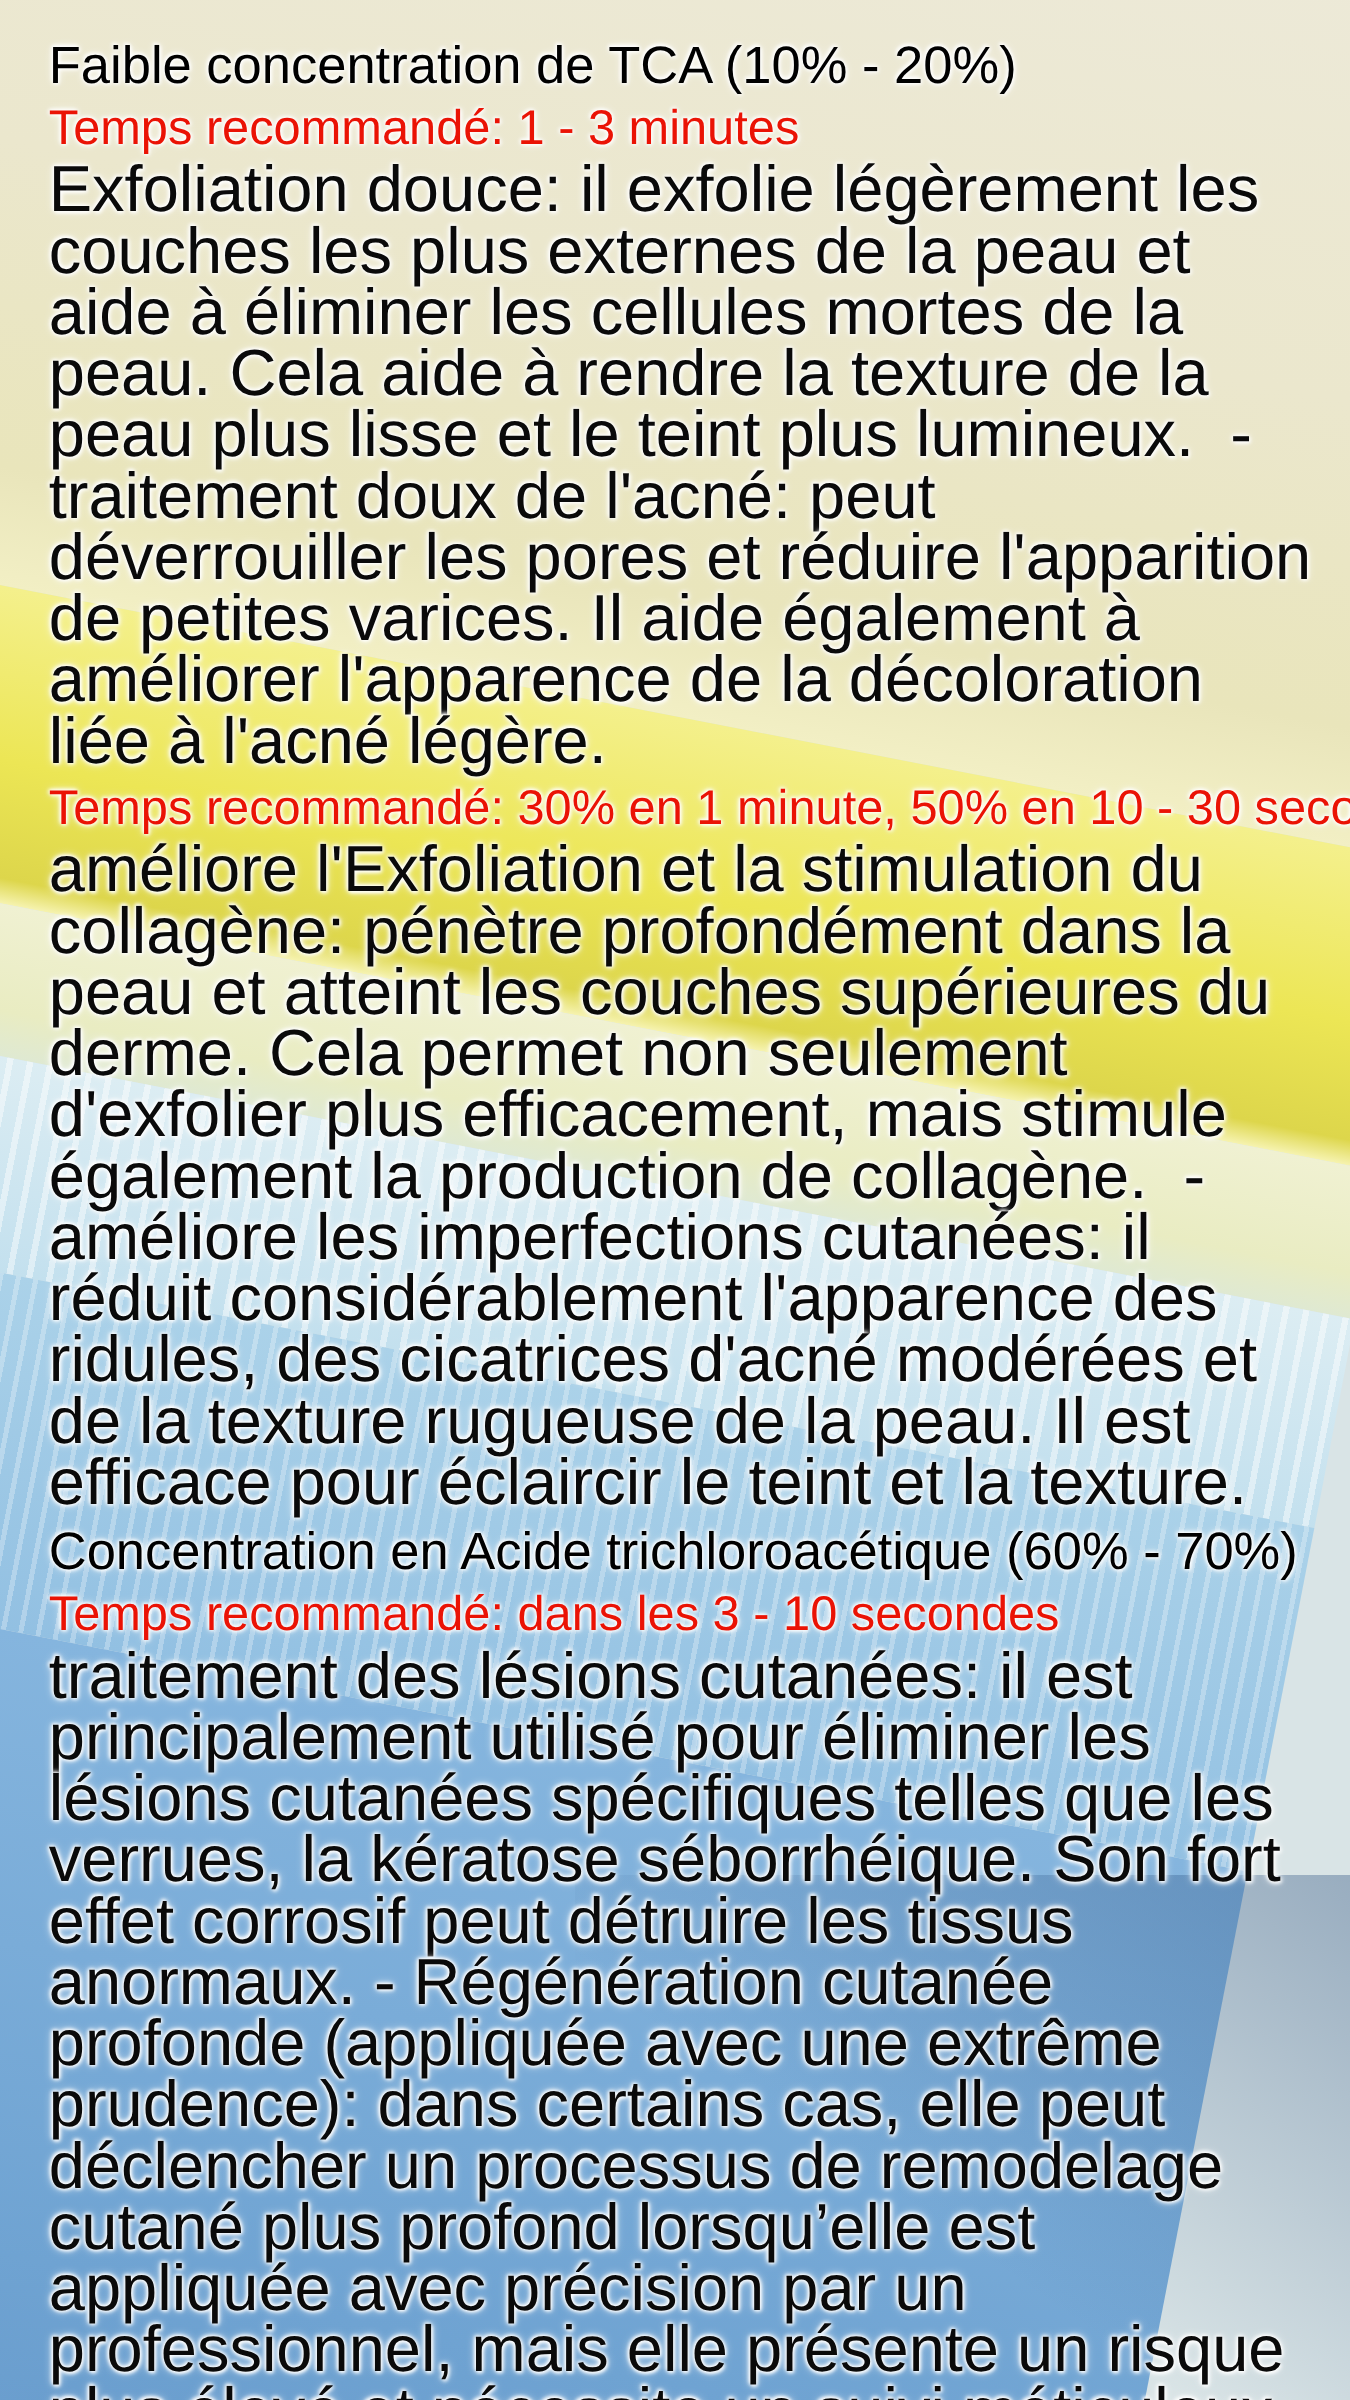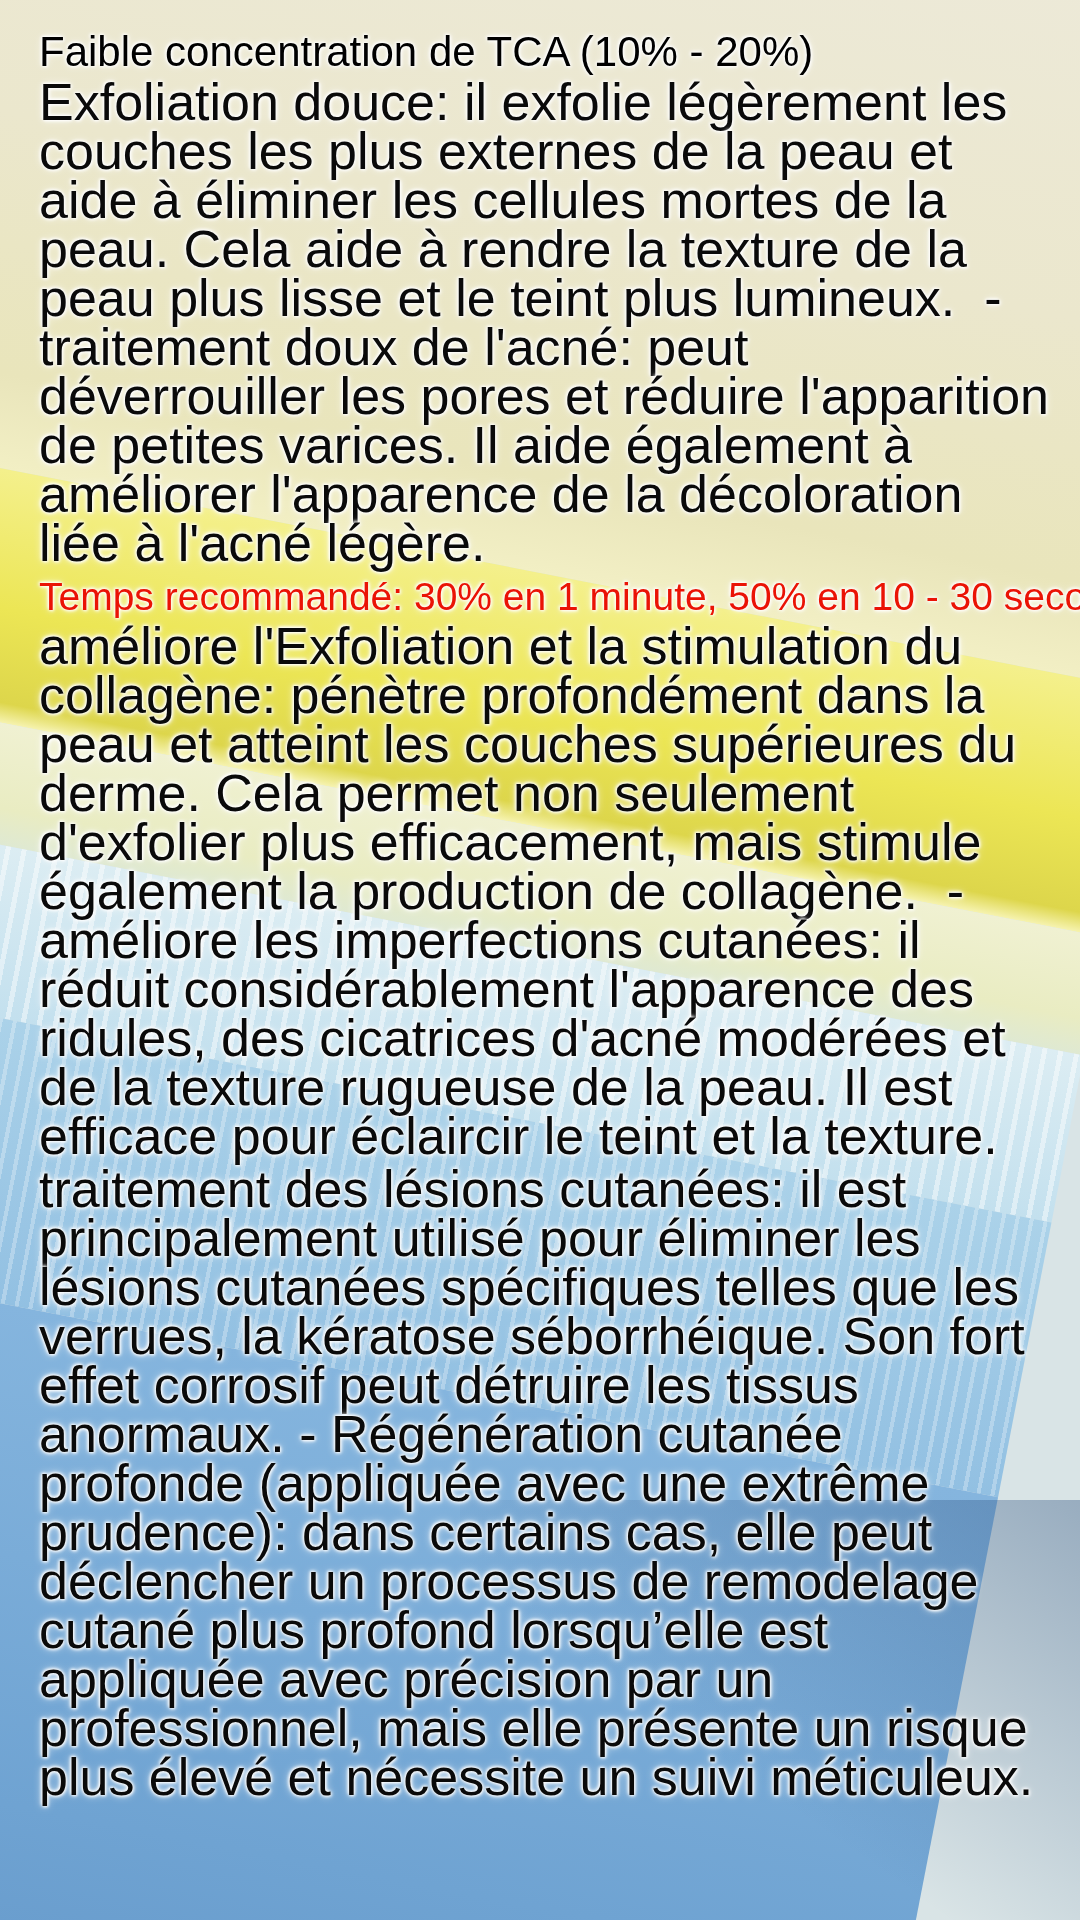--- a/index.html
+++ b/index.html
@@ -107,26 +107,29 @@
     <div class="band band-pages"></div>
     <div class="band band-midblue"></div>
     <div class="band band-deepblue"></div>
   </div>
   <div class="bg-corner-shade"></div>
 
   <div class="content">
 
     <div class="section">
       <h2 class="heading glow">Faible concentration de TCA (10% - 20%)</h2>
+      <p class="time glow">Temps recommandé: 1 - 3 minutes</p>
       <p class="body-text glow">Exfoliation douce: il exfolie légèrement les couches les plus externes de la peau et aide à éliminer les cellules mortes de la peau. Cela aide à rendre la texture de la peau plus lisse et le teint plus lumineux.  - traitement doux de l'acné: peut déverrouiller les pores et réduire l'apparition de petites varices. Il aide également à améliorer l'apparence de la décoloration liée à l'acné légère.</p>
     </div>
 
     <div class="section">
       <p class="time glow">Temps recommandé: 30% en 1 minute, 50% en 10 - 30 secondes</p>
       <p class="body-text glow">améliore l'Exfoliation et la stimulation du collagène: pénètre profondément dans la peau et atteint les couches supérieures du derme. Cela permet non seulement d'exfolier plus efficacement, mais stimule également la production de collagène.  - améliore les imperfections cutanées: il réduit considérablement l'apparence des ridules, des cicatrices d'acné modérées et de la texture rugueuse de la peau. Il est efficace pour éclaircir le teint et la texture.</p>
     </div>
 
     <div class="section">
+      <h2 class="heading glow">Concentration en Acide trichloroacétique (60% - 70%)</h2>
+      <p class="time glow">Temps recommandé: dans les 3 - 10 secondes</p>
       <p class="body-text glow">traitement des lésions cutanées: il est principalement utilisé pour éliminer les lésions cutanées spécifiques telles que les verrues, la kératose séborrhéique. Son fort effet corrosif peut détruire les tissus anormaux. - Régénération cutanée profonde (appliquée avec une extrême prudence): dans certains cas, elle peut déclencher un processus de remodelage cutané plus profond lorsqu’elle est appliquée avec précision par un professionnel, mais elle présente un risque plus élevé et nécessite un suivi méticuleux.</p>
     </div>
 
   </div>
 </div>
 
 </body></html>

